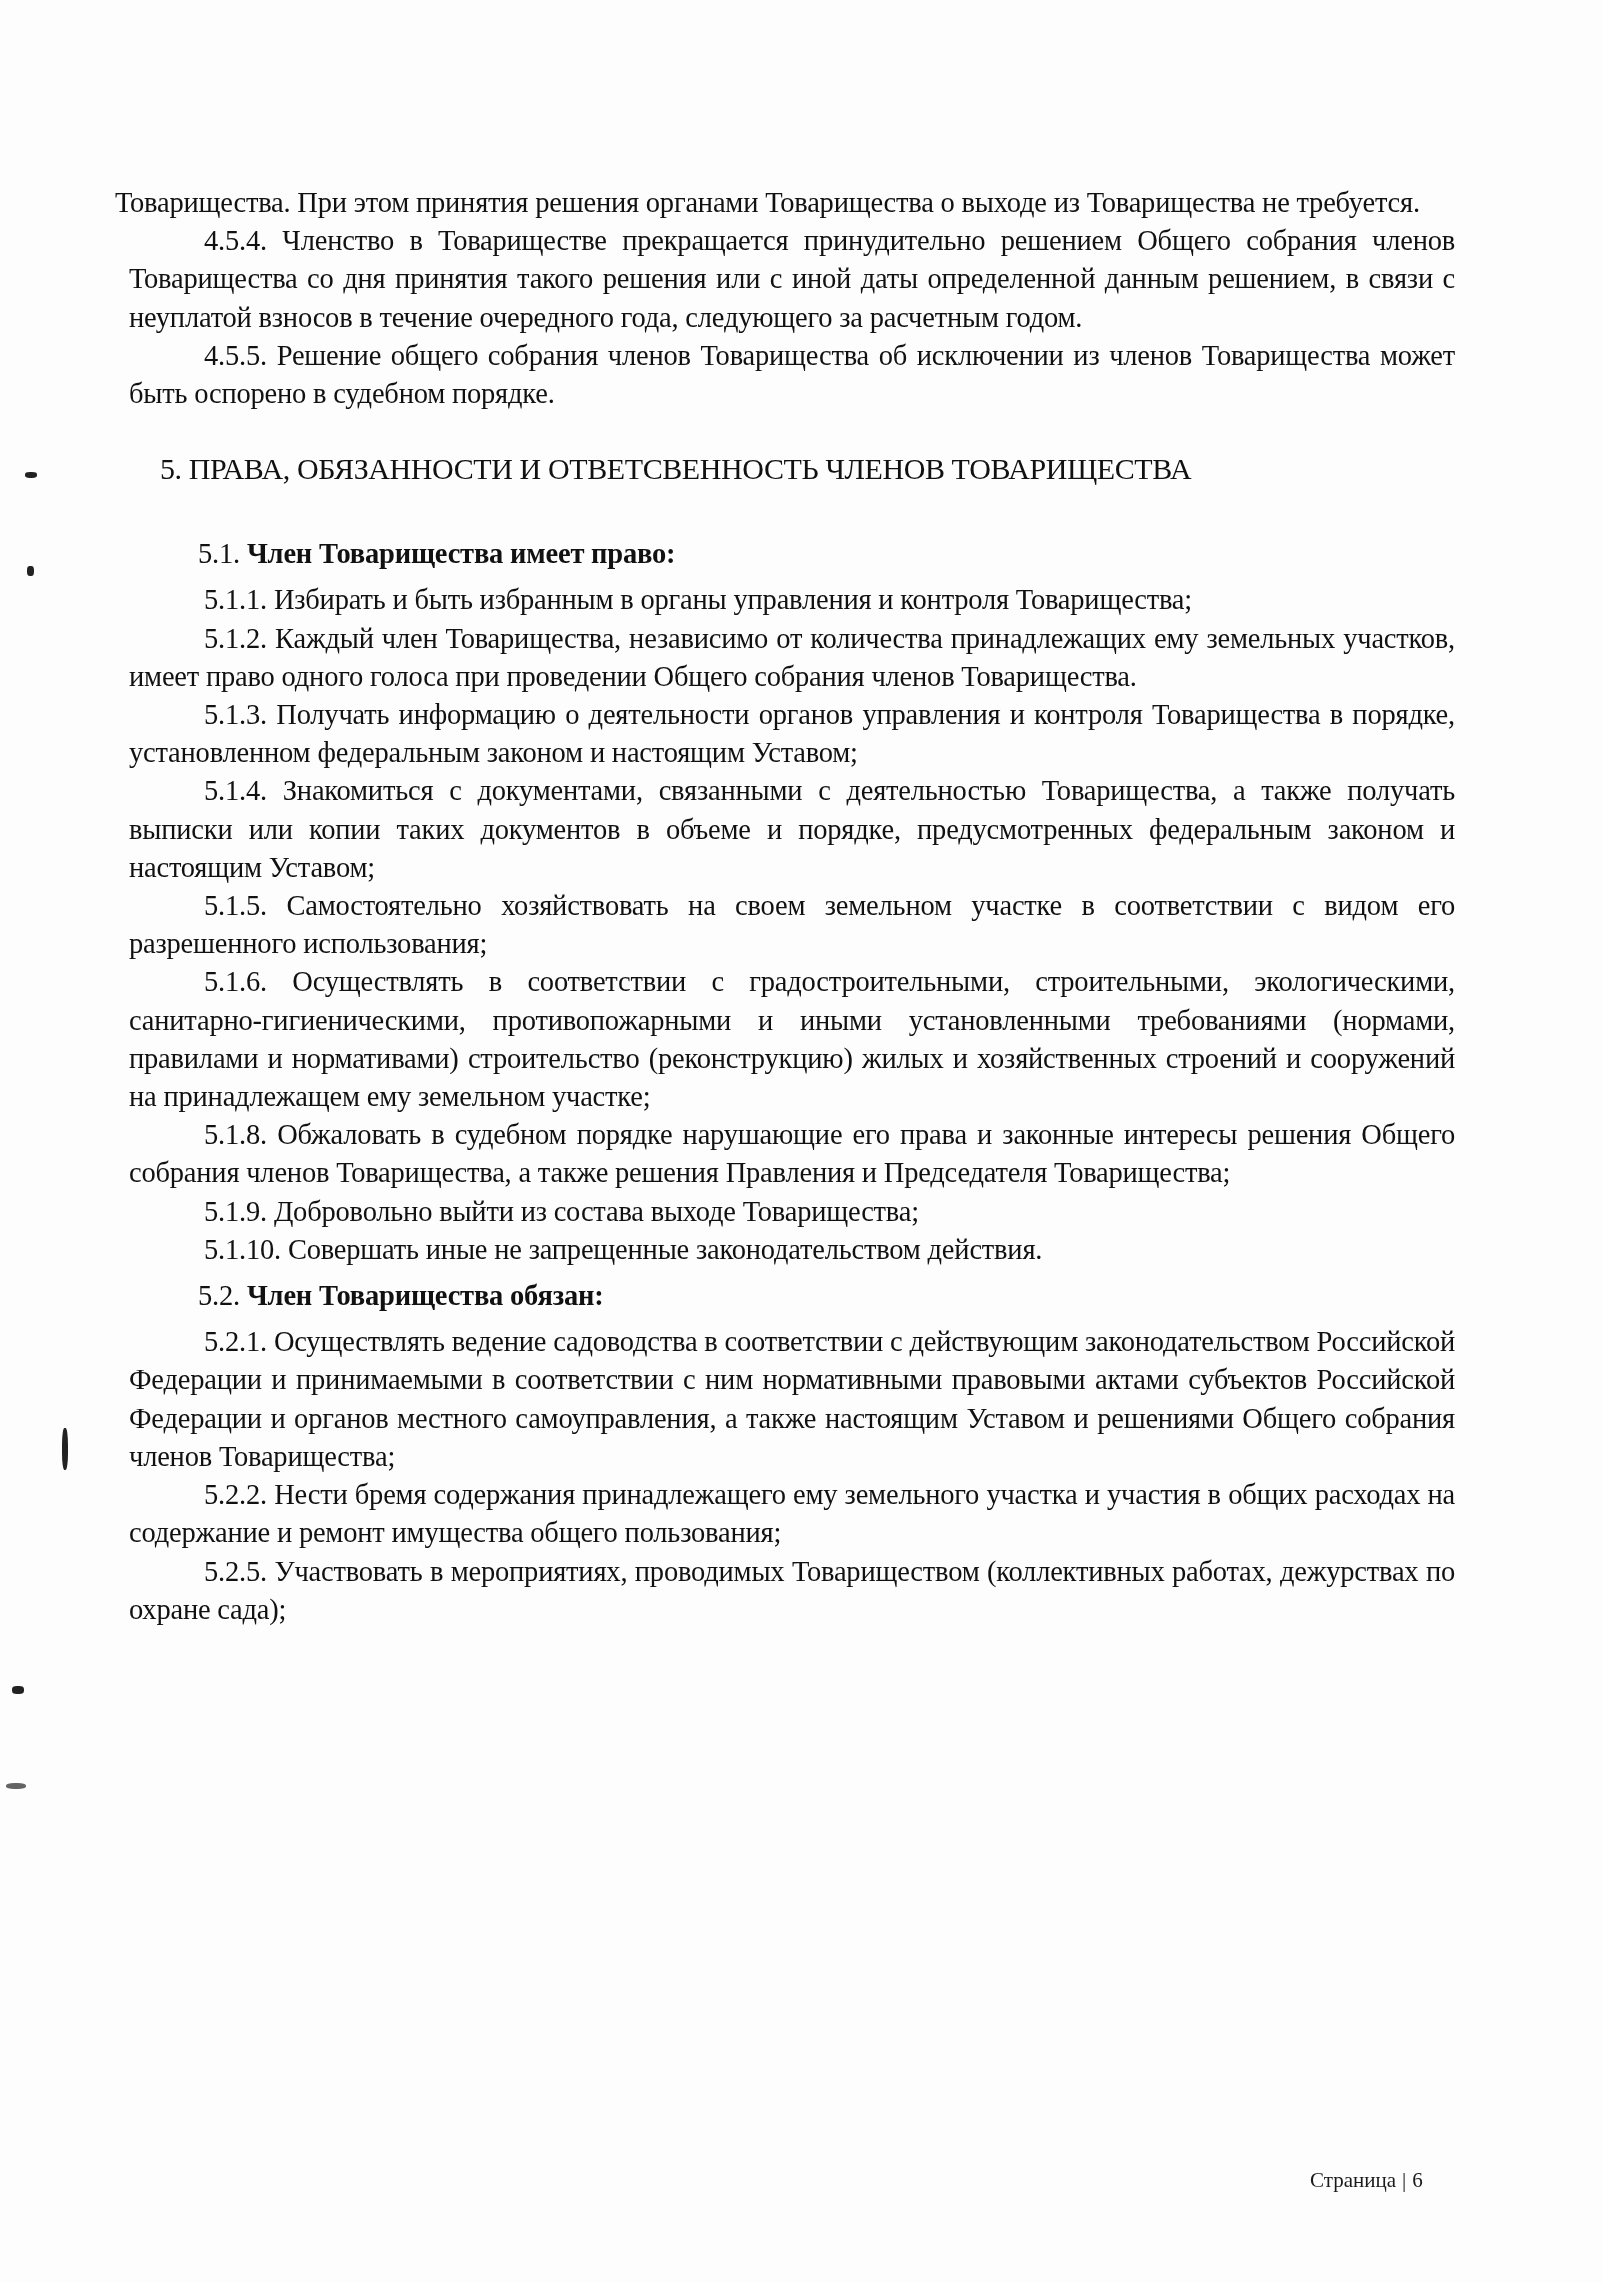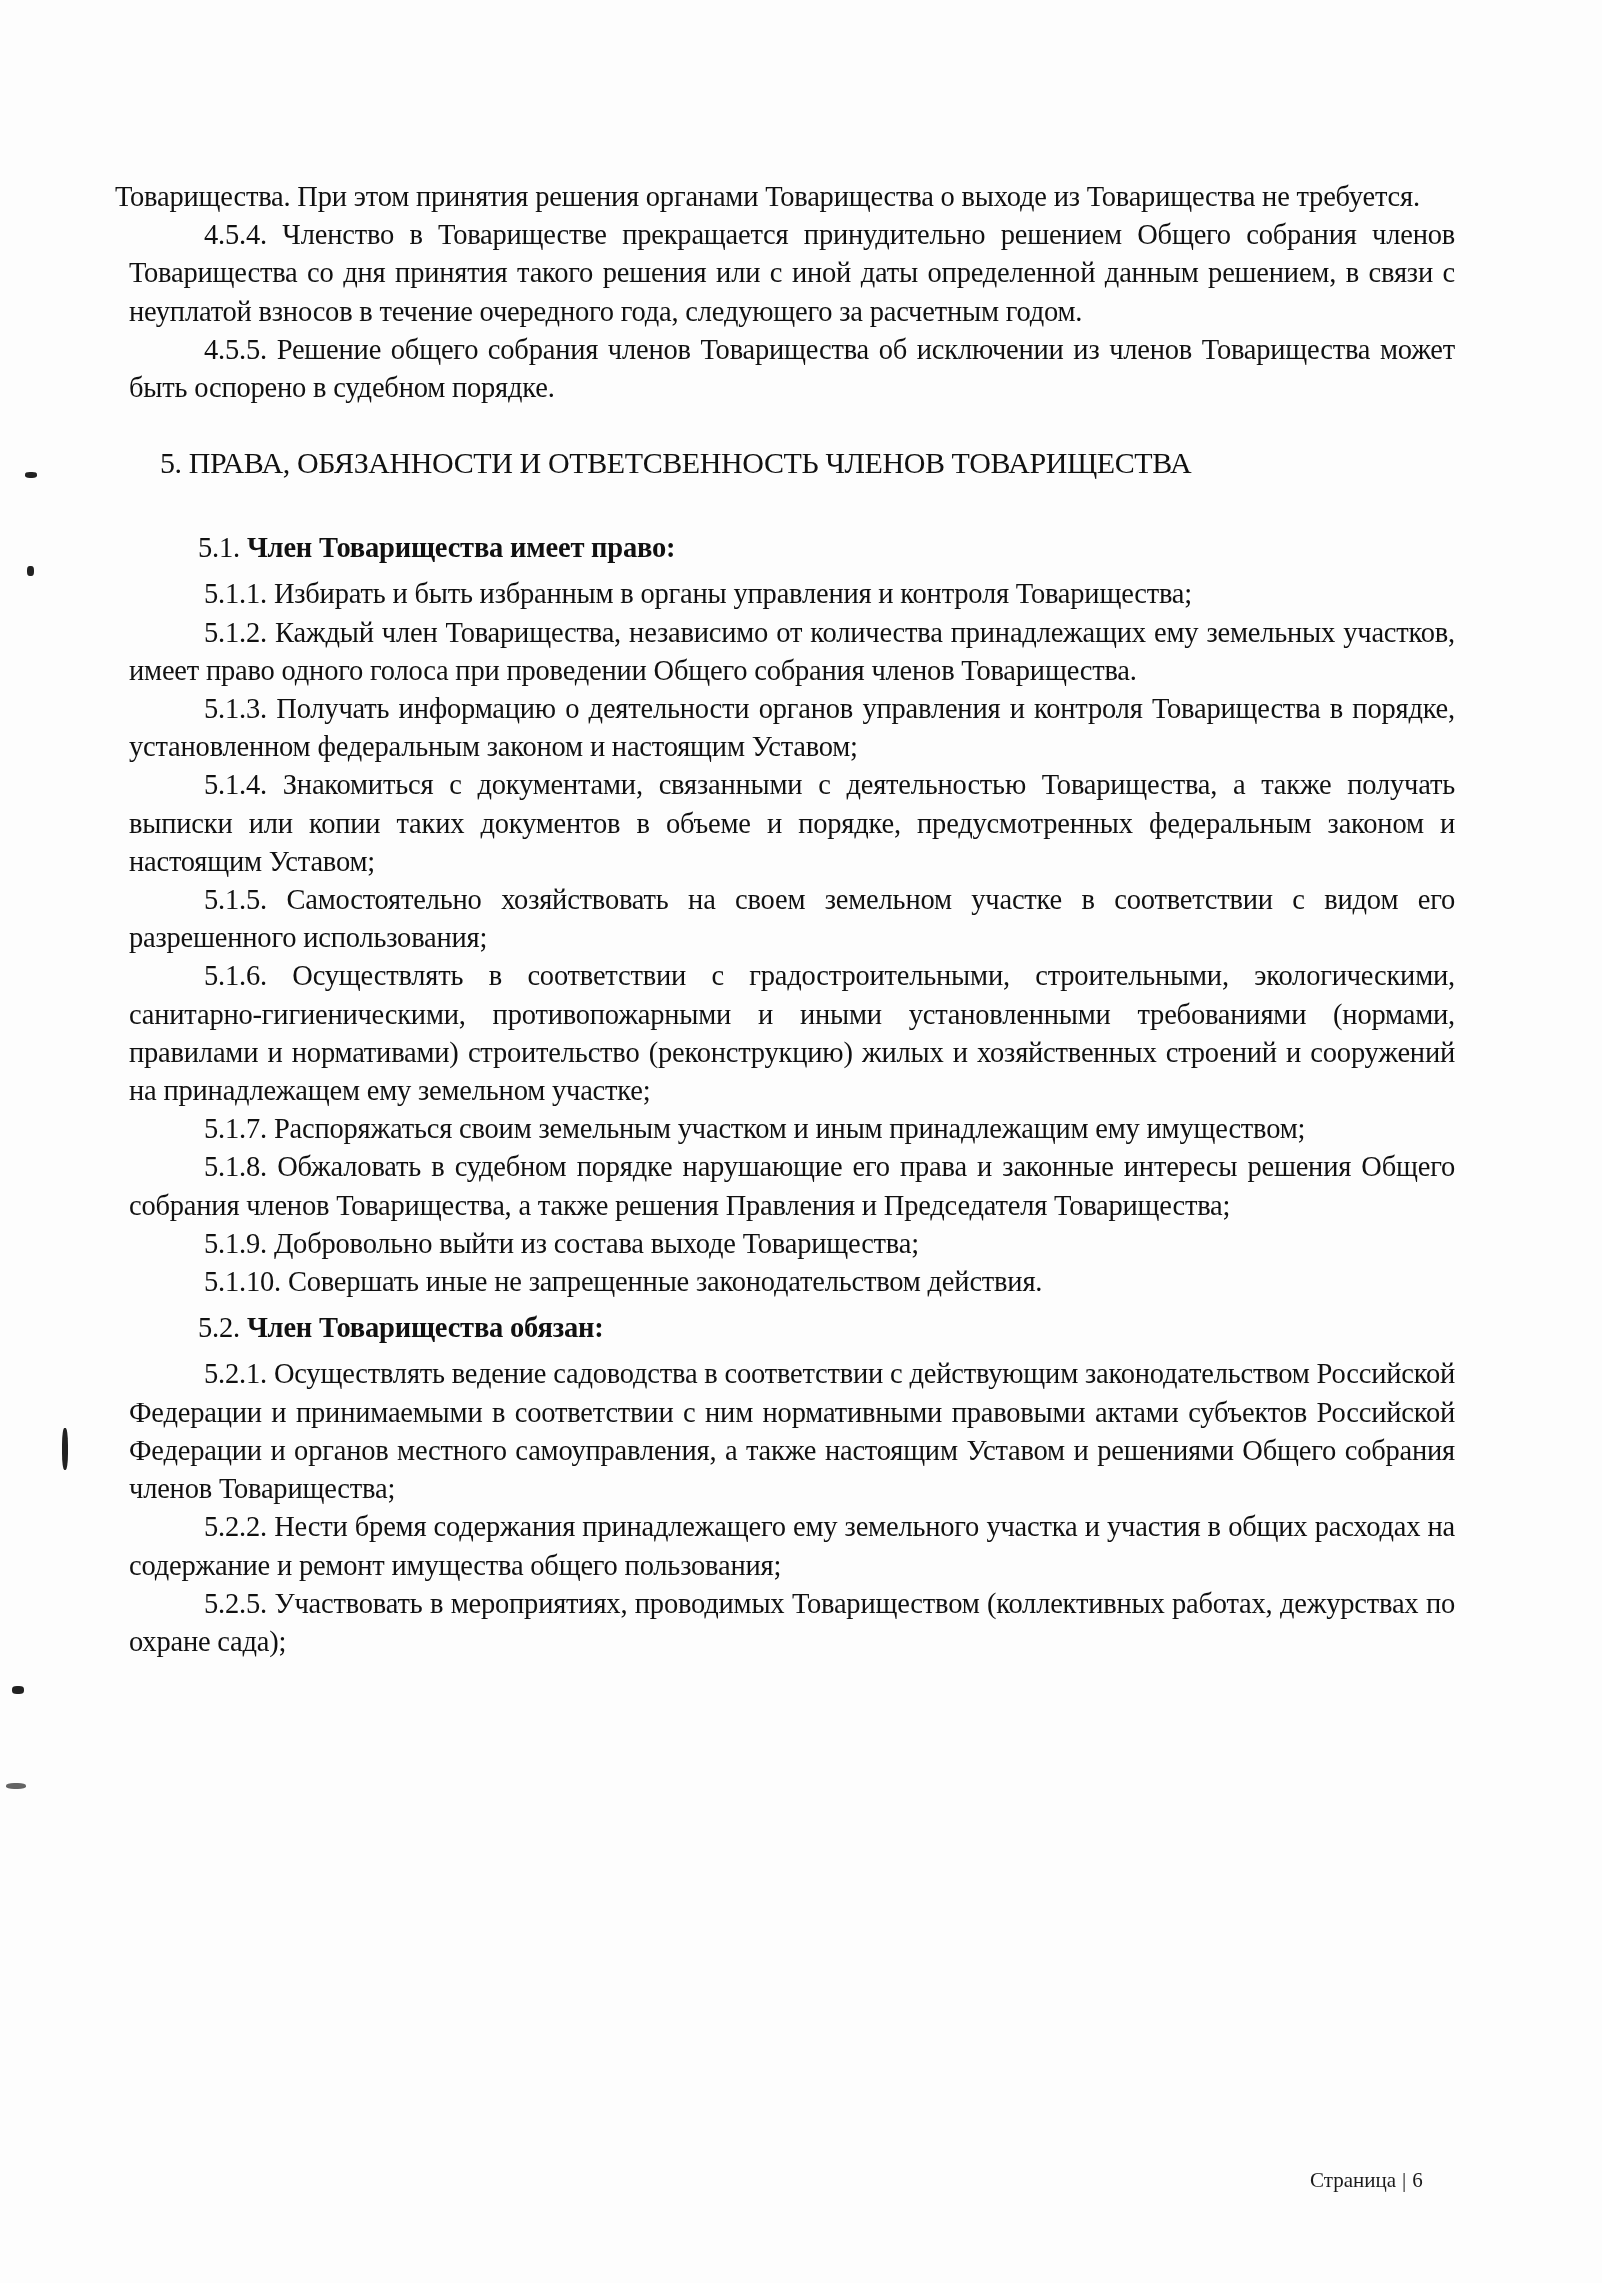--- a/index.html
+++ b/index.html
@@ -12,21 +12,21 @@
       height: 2283px;
       position: relative;
       overflow: hidden;
       background: #fdfdfd;
       color: #111111;
       font-family: "Liberation Serif", "DejaVu Serif", serif;
     }
     .page {
       position: absolute;
       left: 115px;
-      top: 178px;
+      top: 184px;
       width: 1340px;
       font-size: 28.5px;
       line-height: 38.2px;
       letter-spacing: -0.2px;
     }
     .para {
       margin: 0;
       text-align: justify;
       text-align-last: left;
       text-indent: 0;
@@ -123,24 +123,20 @@
     </p>
     <p class="para indent">
       <span>5.1.5.</span>
       <span>Самостоятельно хозяйствовать на своем земельном участке в соответствии с видом его разрешенного использования;</span>
     </p>
     <p class="para indent">
       <span>5.1.6.</span>
       <span>Осуществлять в соответствии с градостроительными, строительными, экологическими, санитарно-гигиеническими, противопожарными и иными установленными требованиями (нормами, правилами и нормативами) строительство (реконструкцию) жилых и хозяйственных строений и сооружений на принадлежащем ему земельном участке;</span>
     </p>
     <p class="para indent">
-      <span>5.1.7.</span>
-      <span>Распоряжаться своим земельным участком и иным принадлежащим ему имуществом;</span>
-    </p>
-    <p class="para indent">
       <span>5.1.8.</span>
       <span>Обжаловать в судебном порядке нарушающие его права и законные интересы решения Общего собрания членов Товарищества, а также решения Правления и Председателя Товарищества;</span>
     </p>
     <p class="para indent">
       <span>5.1.9.</span>
       <span>Добровольно выйти из состава выходе Товарищества;</span>
     </p>
     <p class="para indent">
       <span>5.1.10.</span>
       <span>Совершать иные не запрещенные законодательством действия.</span>

